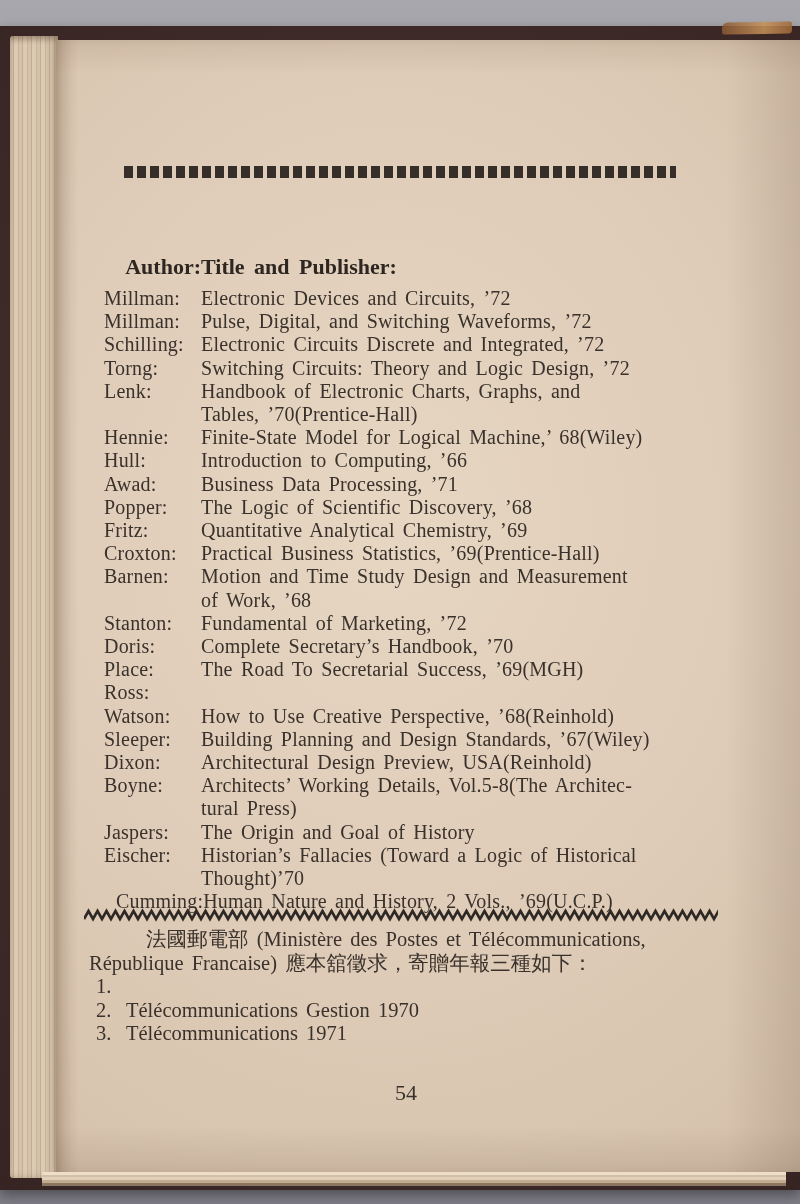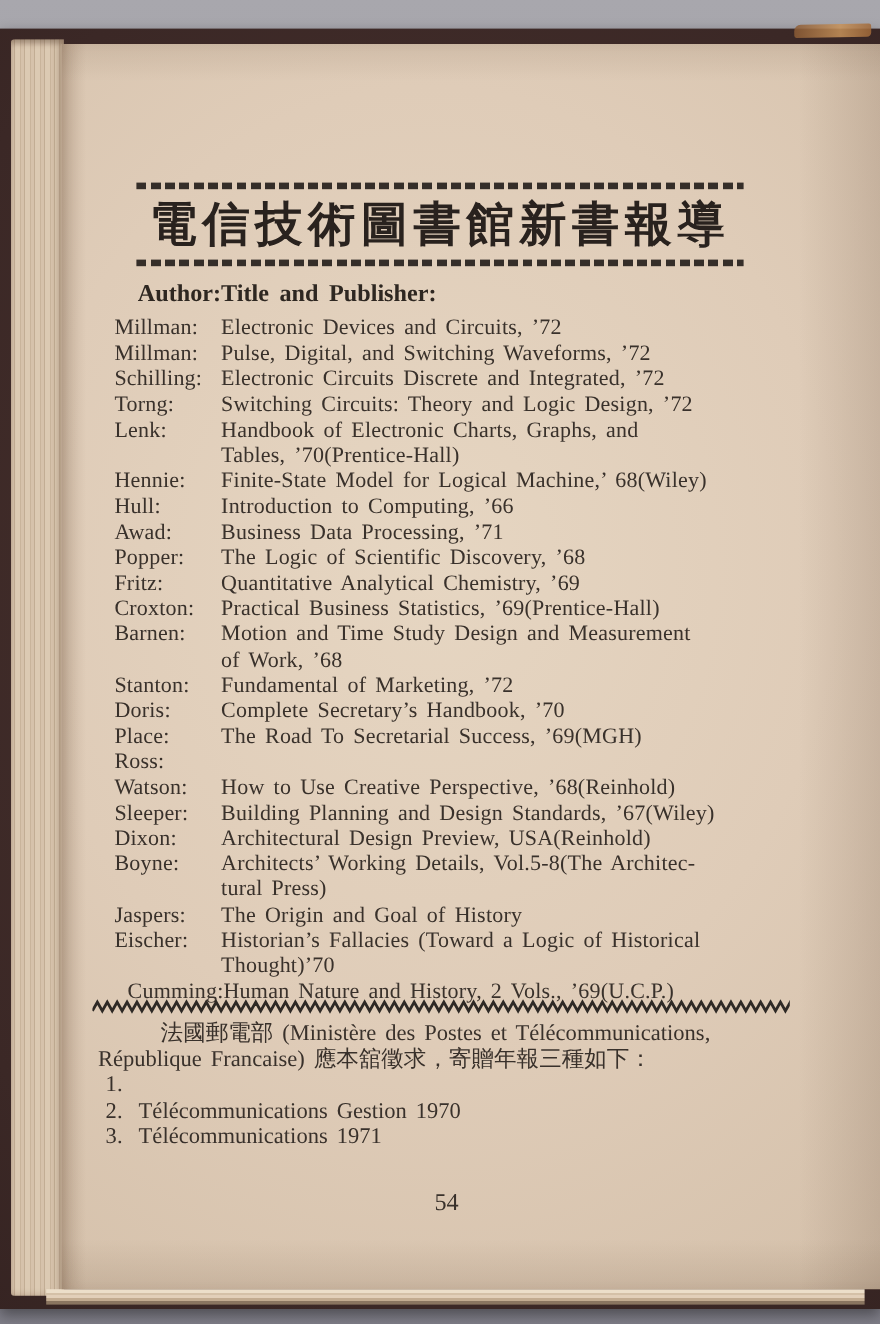--- a/index.html
+++ b/index.html
@@ -83,21 +83,20 @@
 
 <div class="book">
   <div class="cover-torn"></div>
   <div class="fore-edge"></div>
   <div class="bottom-stack"></div>
 
   <div class="page">
 
     <div class="masthead">
       <div class="dash-line"></div>
-      <h1>電信技術圖書館新書報導</h1>
       <div class="dash-line"></div>
     </div>
 
     <div class="hdr-row">
       <span class="author">Author:</span>
       <span class="title">Title and Publisher:</span>
     </div>
 
     <div class="entries">
 

